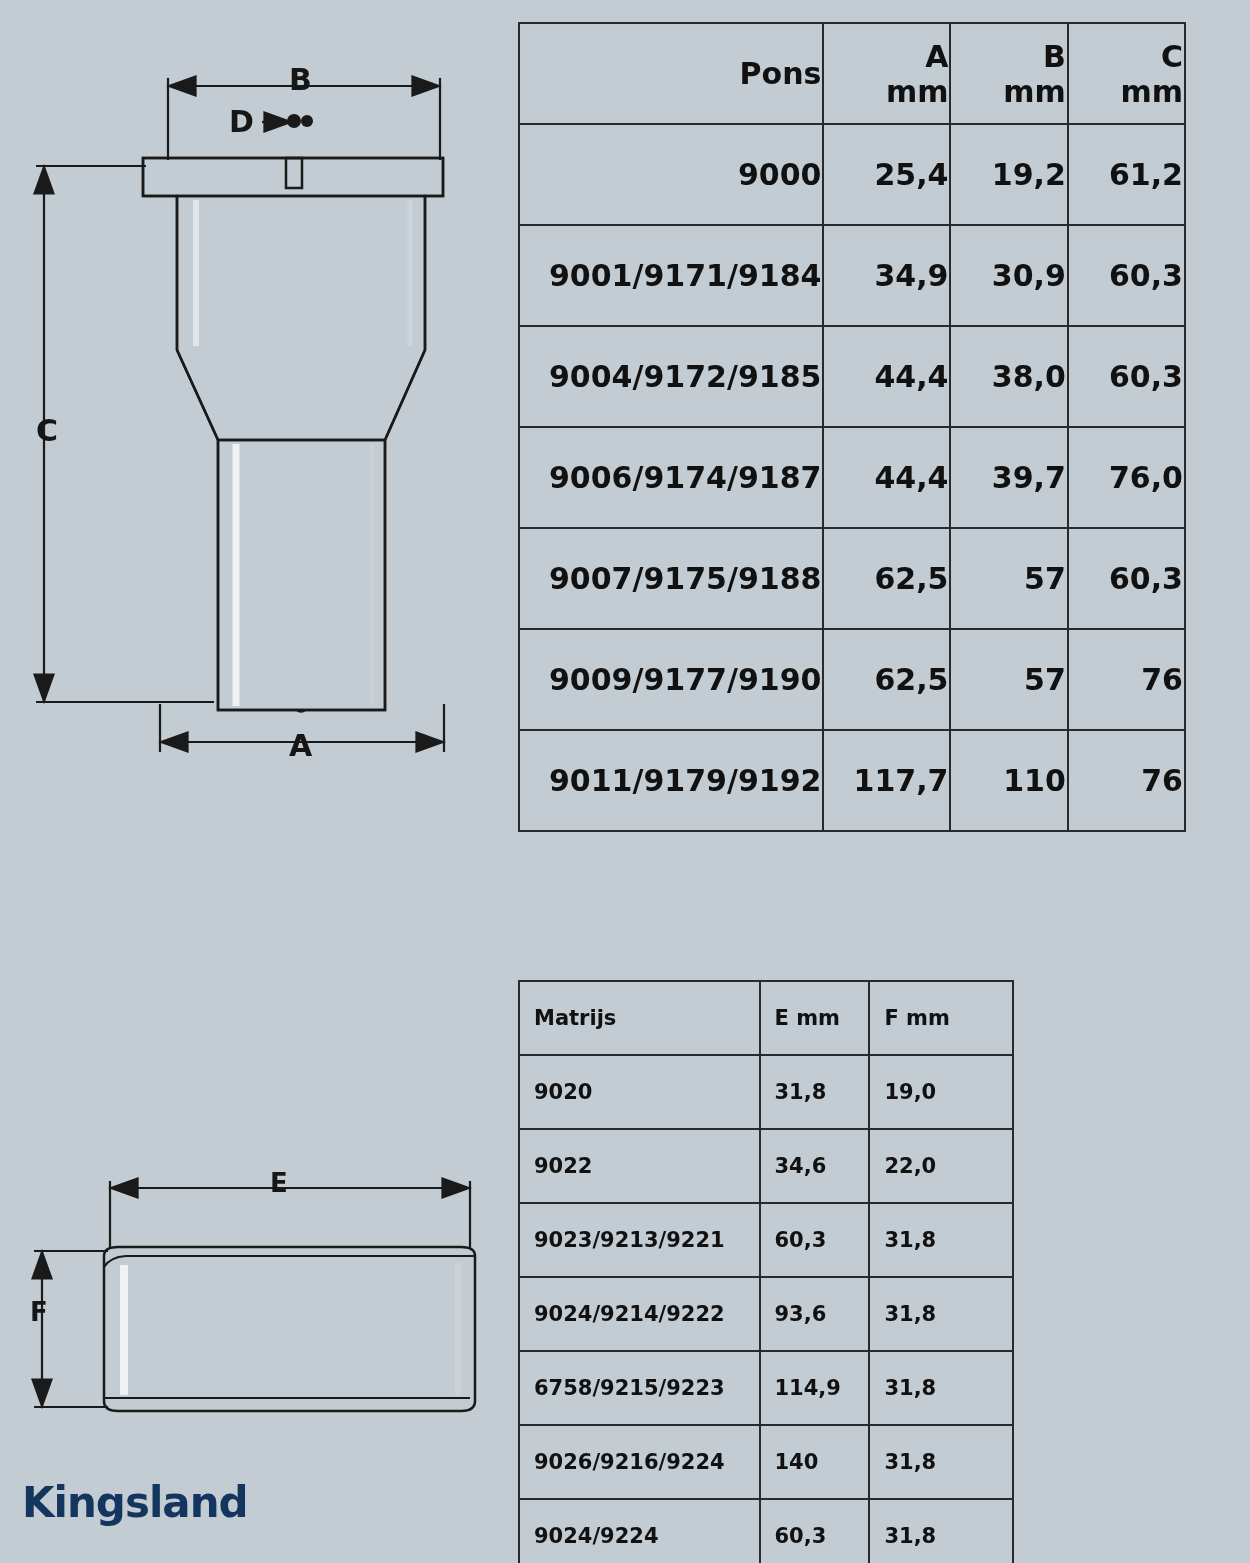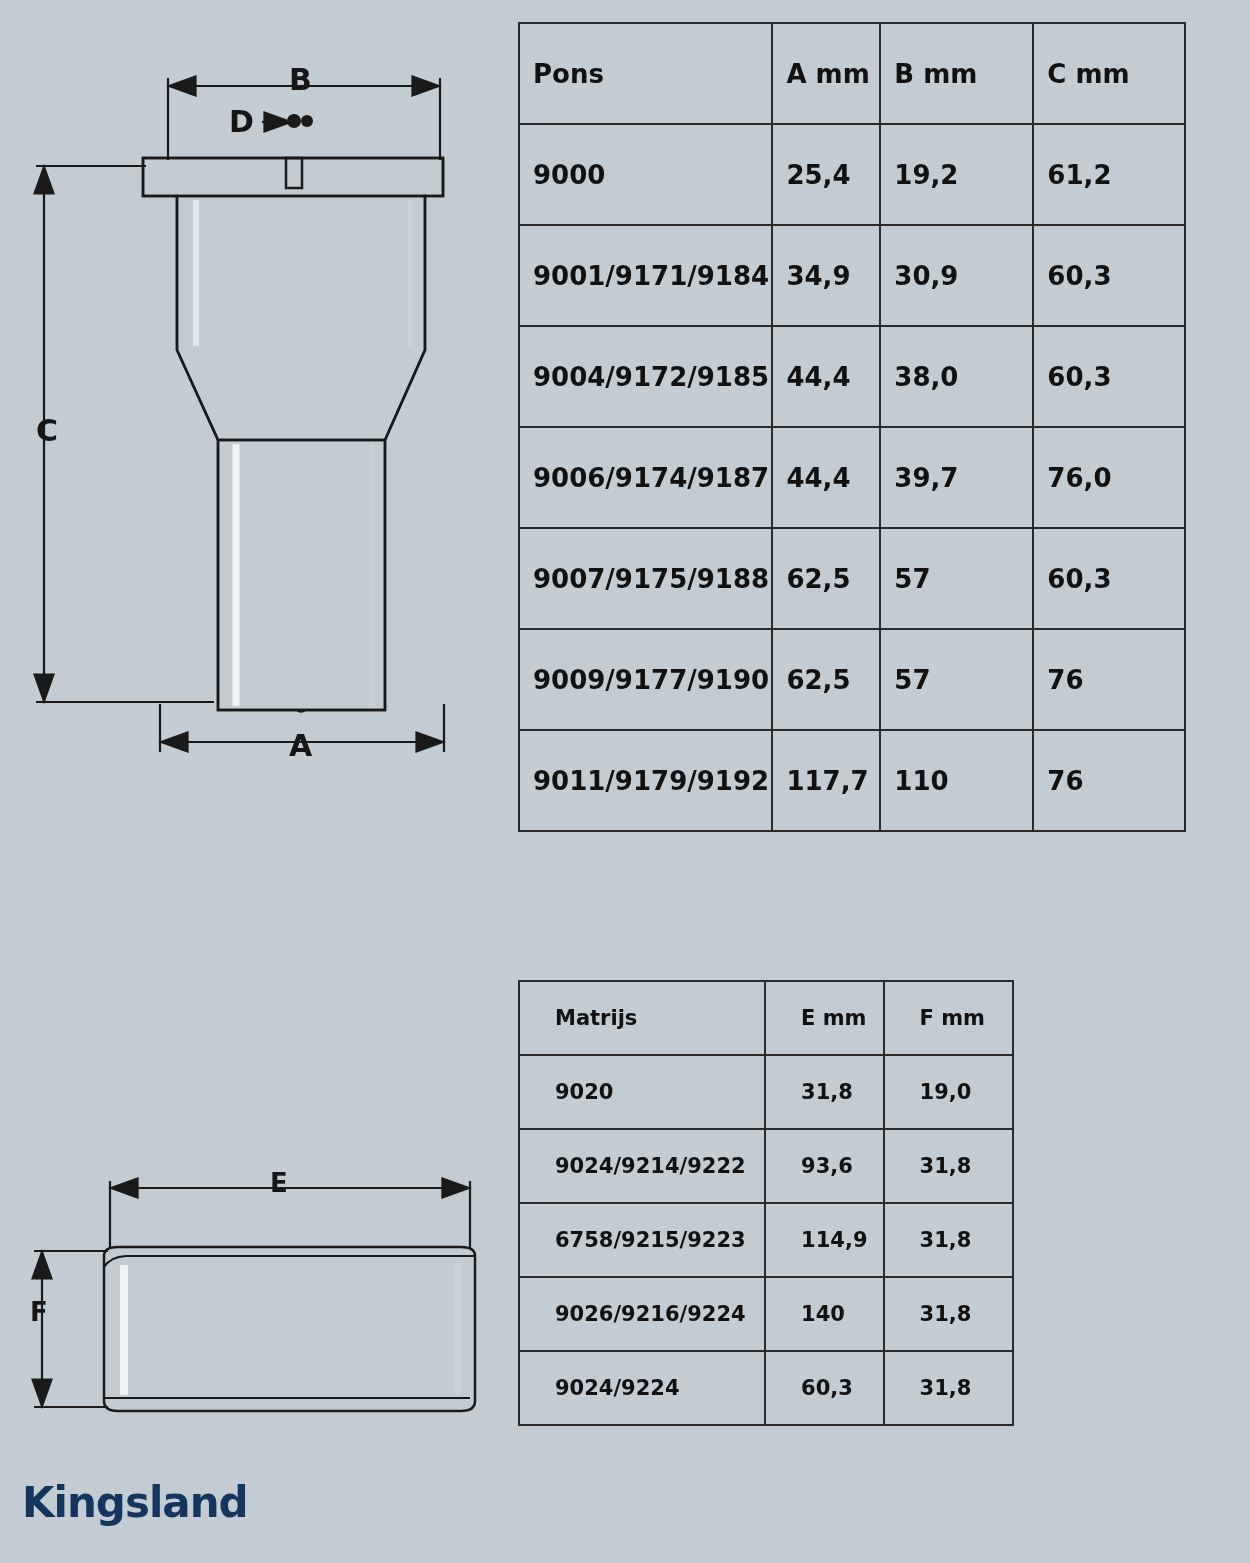--- a/index.html
+++ b/index.html
@@ -58,37 +58,38 @@
     vertical-align: middle;
   }
 
   #pons-table {
     left: 518px;
     top: 22px;
     width: 668px;
   }
   #pons-table th, #pons-table td {
     height: 97px;
-    font-size: 26px;
-    padding-left: 13px;
+    font-size: 30px;
+    padding-left: 29px;
+    text-align: right;
   }
   #pons-table .col-name  { width: 238px; }
   #pons-table .col-a     { width: 96px; }
   #pons-table .col-b     { width: 168px; }
   #pons-table .col-c     { width: 166px; border-radius: 18px; }
 
   #matrijs-table {
     left: 518px;
     top: 980px;
     width: 496px;
   }
   #matrijs-table th, #matrijs-table td {
     height: 70px;
     font-size: 21px;
-    padding-left: 35px;
+    padding-left: 14px;
   }
   #matrijs-table .col-name { width: 236px; }
   #matrijs-table .col-e    { width: 103px; }
   #matrijs-table .col-f    { width: 155px; margin-top: 44px; }
 
   
   .metal-line { stroke: #1a1a1a; stroke-width: 2.5; fill: none; }
   .dim-line   { stroke: #1a1a1a; stroke-width: 2.2; fill: none; }
 </style>
 </head>
@@ -278,20 +279,30 @@
       <th class="col-f">F mm</th>
     </tr>
   </thead>
   <tbody>
     <tr>
       <td>9020</td>
       <td>31,8</td>
       <td>19,0</td>
     </tr>
     <tr>
+      <td>9022</td>
+      <td>34,6</td>
+      <td>22,0</td>
+    </tr>
+    <tr>
+      <td>9023/9213/9221</td>
+      <td>60,3</td>
+      <td>31,8</td>
+    </tr>
+    <tr>
       <td>9024/9214/9222</td>
       <td>93,6</td>
       <td>31,8</td>
     </tr>
     <tr>
       <td>6758/9215/9223</td>
       <td>114,9</td>
       <td>31,8</td>
     </tr>
     <tr>

